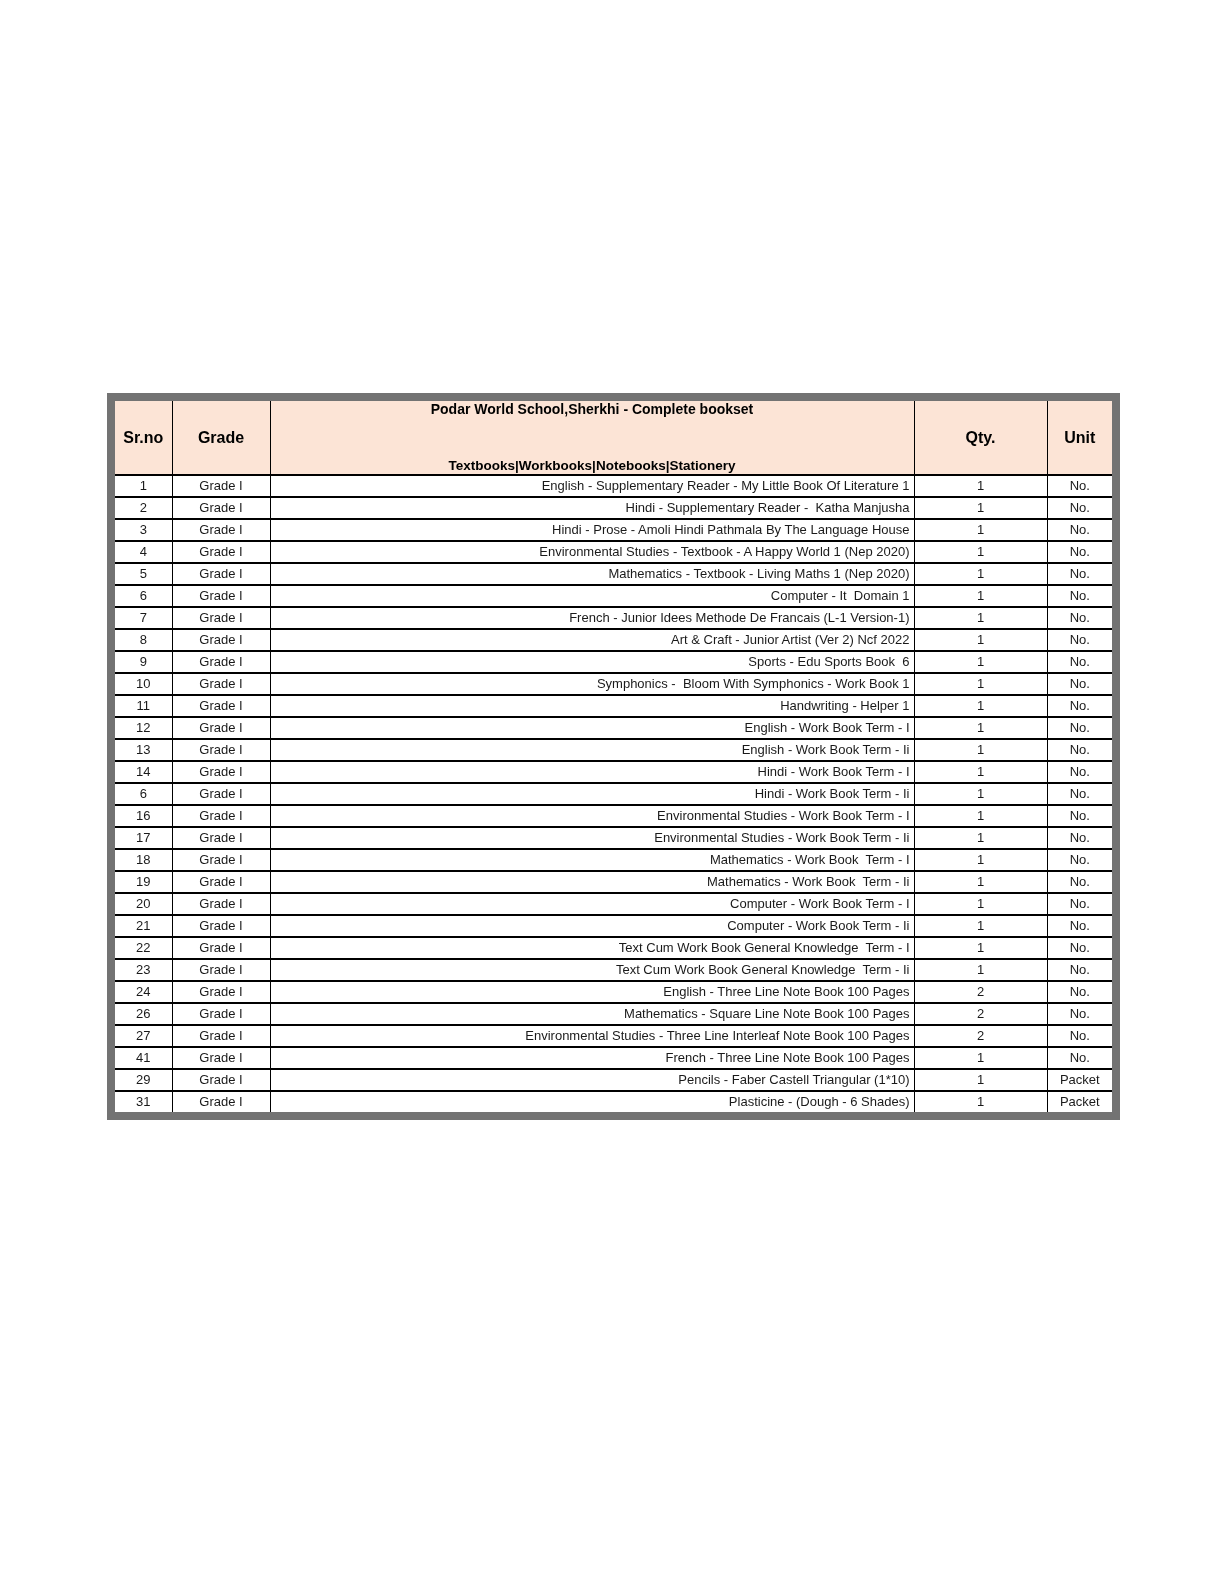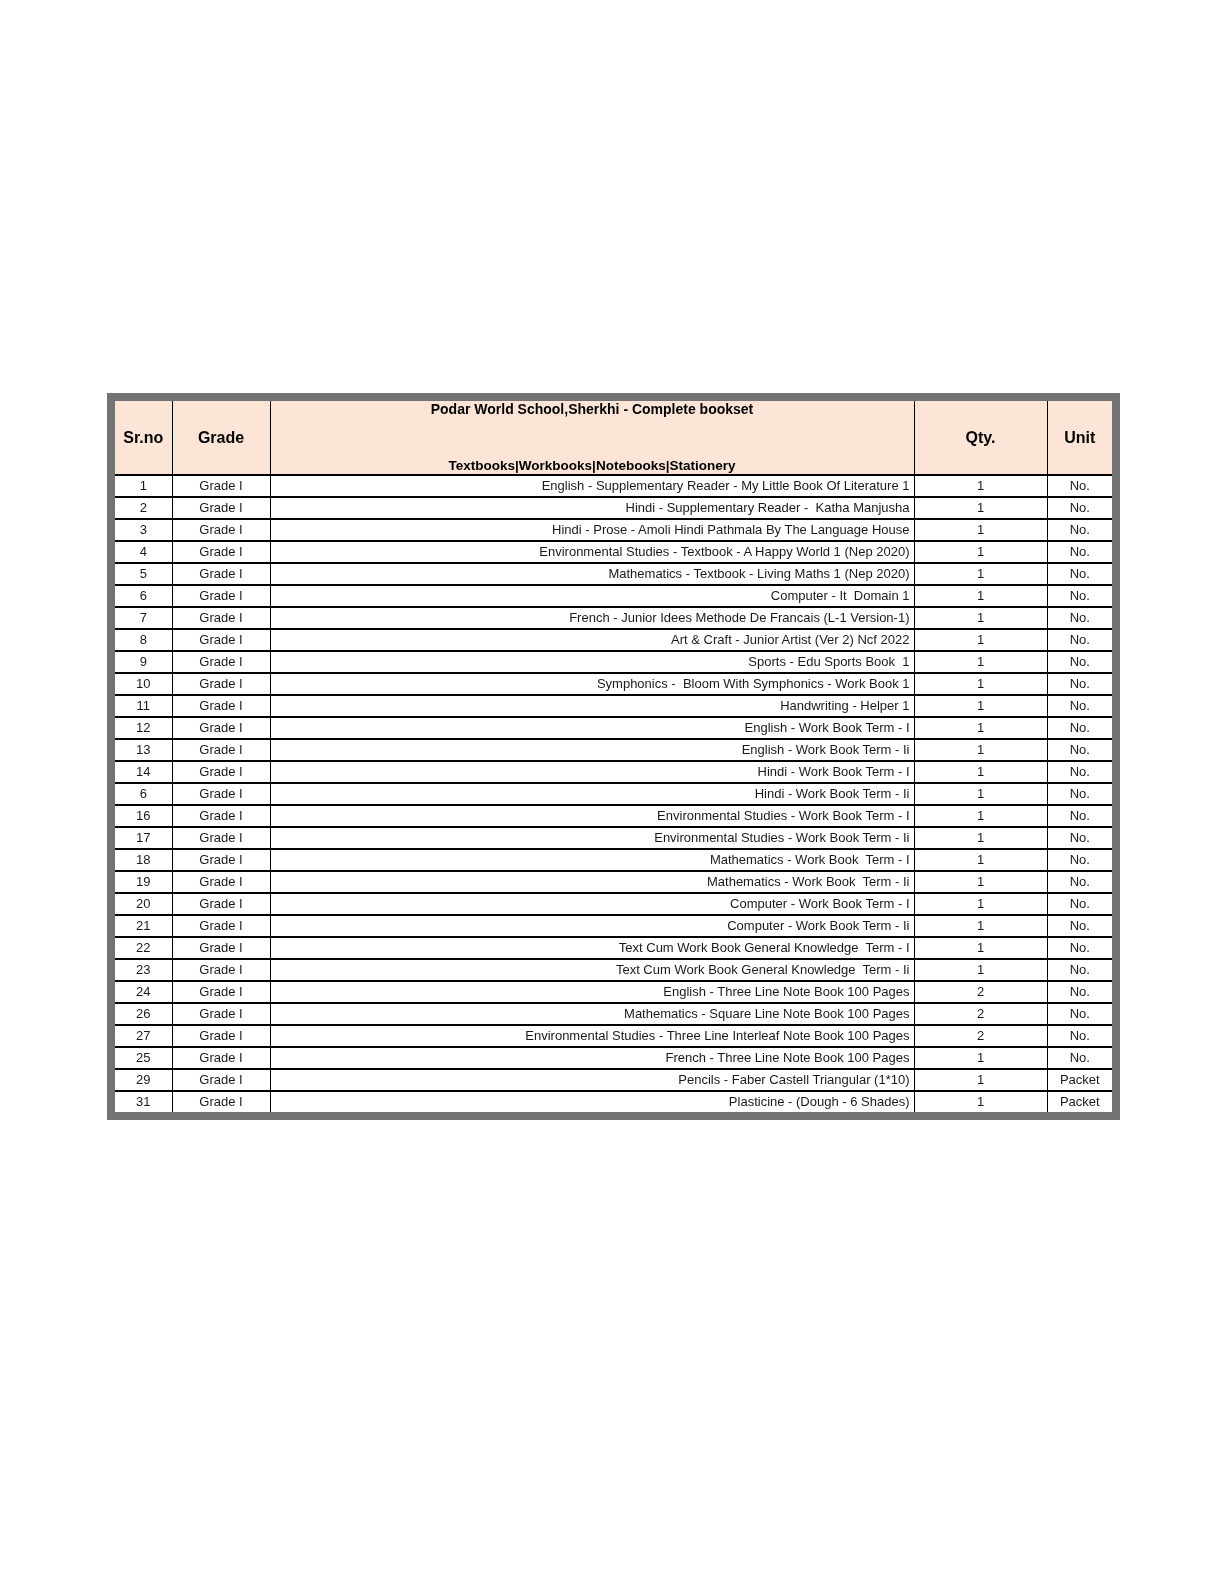--- a/index.html
+++ b/index.html
@@ -139,21 +139,21 @@
         <tr>
           <td class="c">8</td>
           <td class="c">Grade I</td>
           <td class="l">Art &amp; Craft - Junior Artist (Ver 2) Ncf 2022</td>
           <td class="c">1</td>
           <td class="c">No.</td>
         </tr>
         <tr>
           <td class="c">9</td>
           <td class="c">Grade I</td>
-          <td class="l">Sports - Edu Sports Book  1</td>
+          <td class="l">Sports - Edu Sports Book  6</td>
           <td class="c">1</td>
           <td class="c">No.</td>
         </tr>
         <tr>
           <td class="c">10</td>
           <td class="c">Grade I</td>
           <td class="l">Symphonics -  Bloom With Symphonics - Work Book 1</td>
           <td class="c">1</td>
           <td class="c">No.</td>
         </tr>
@@ -263,21 +263,21 @@
           <td class="c">No.</td>
         </tr>
         <tr>
           <td class="c">27</td>
           <td class="c">Grade I</td>
           <td class="l">Environmental Studies - Three Line Interleaf Note Book 100 Pages</td>
           <td class="c">2</td>
           <td class="c">No.</td>
         </tr>
         <tr>
-          <td class="c">25</td>
+          <td class="c">41</td>
           <td class="c">Grade I</td>
           <td class="l">French - Three Line Note Book 100 Pages</td>
           <td class="c">1</td>
           <td class="c">No.</td>
         </tr>
         <tr>
           <td class="c">29</td>
           <td class="c">Grade I</td>
           <td class="l">Pencils - Faber Castell Triangular (1*10)</td>
           <td class="c">1</td>

